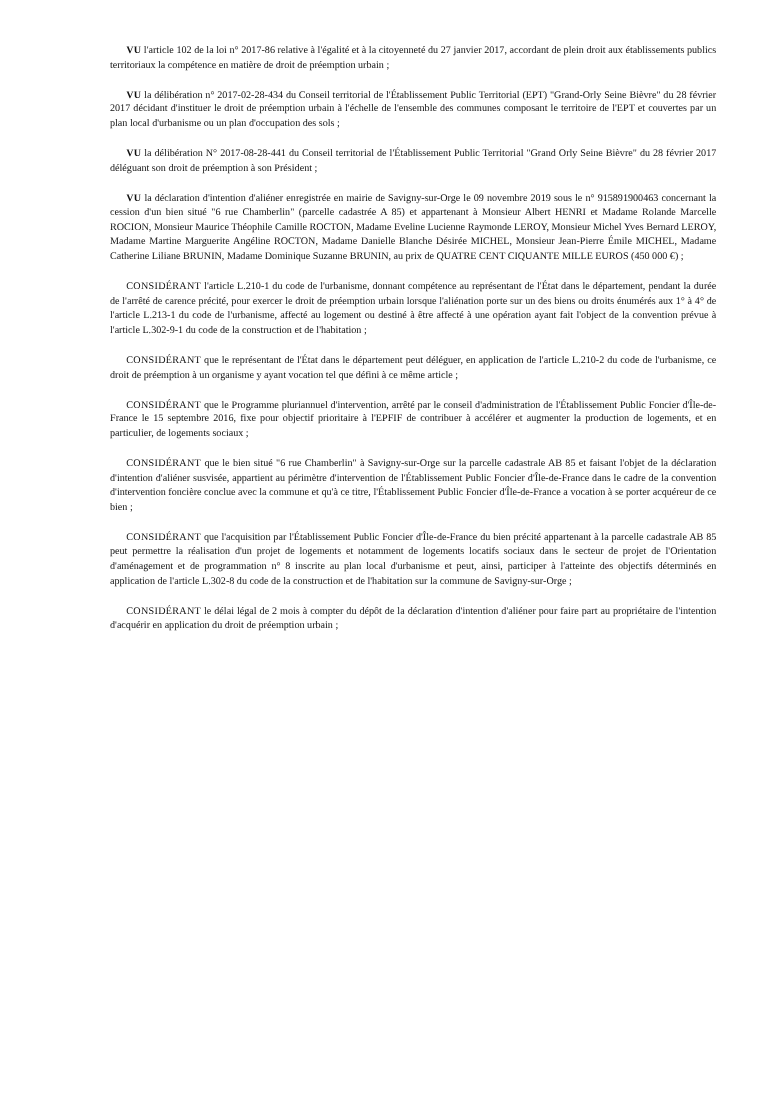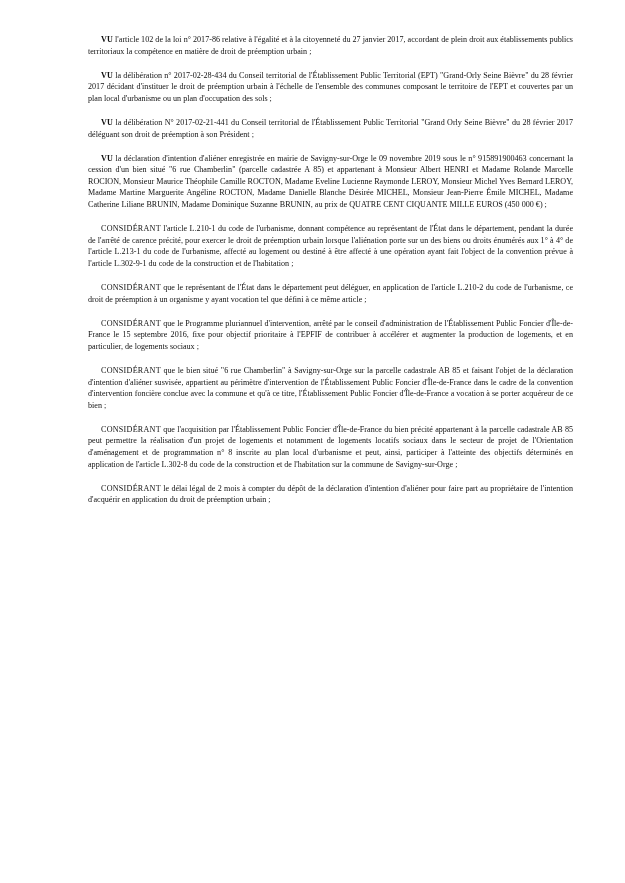--- a/index.html
+++ b/index.html
@@ -62,21 +62,21 @@
       <span>l'article 102 de la loi n° 2017-86 relative à l'égalité et à la citoyenneté du 27 janvier 2017, accordant de plein droit aux établissements publics territoriaux la compétence en matière de droit de préemption urbain ;</span>
     </p>
 
     <p class="clause">
       <span class="lead-sm">VU</span>
       <span>la délibération n° 2017-02-28-434 du Conseil territorial de l'Établissement Public Territorial (EPT) "Grand-Orly Seine Bièvre" du 28 février 2017 décidant d'instituer le droit de préemption urbain à l'échelle de l'ensemble des communes composant le territoire de l'EPT et couvertes par un plan local d'urbanisme ou un plan d'occupation des sols ;</span>
     </p>
 
     <p class="clause">
       <span class="lead-sm">VU</span>
-      <span>la délibération N° 2017-02-21-441 du Conseil territorial de l'Établissement Public Territorial "Grand Orly Seine Bièvre" du 28 février 2017 déléguant son droit de préemption à son Président ;</span>
+      <span>la délibération N° 2017-08-28-441 du Conseil territorial de l'Établissement Public Territorial "Grand Orly Seine Bièvre" du 28 février 2017 déléguant son droit de préemption à son Président ;</span>
     </p>
 
 
     <p class="clause">
       <span class="lead-sm">VU</span>
       <span>la déclaration d'intention d'aliéner enregistrée en mairie de Savigny-sur-Orge le 09 novembre 2019 sous le n° 915891900463 concernant la cession d'un bien situé "6 rue Chamberlin" (parcelle cadastrée A 85) et appartenant à Monsieur Albert HENRI et Madame Rolande Marcelle ROCION, Monsieur Maurice Théophile Camille ROCTON, Madame Eveline Lucienne Raymonde LEROY, Monsieur Michel Yves Bernard LEROY, Madame Martine Marguerite Angéline ROCTON, Madame Danielle Blanche Désirée MICHEL, Monsieur Jean-Pierre Émile MICHEL, Madame Catherine Liliane BRUNIN, Madame Dominique Suzanne BRUNIN, au prix de QUATRE CENT CIQUANTE MILLE EUROS (450 000 €) ;</span>
     </p>
 
     <p class="clause">
       <span class="lead">CONSIDÉRANT</span>

